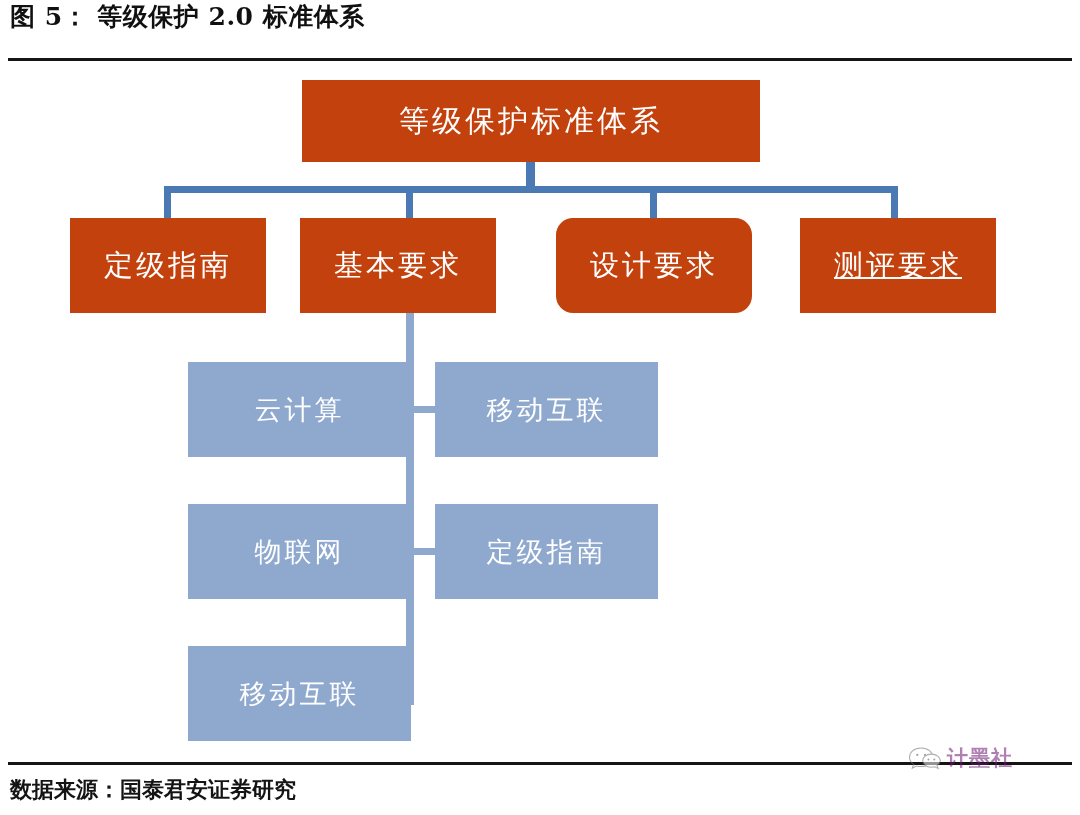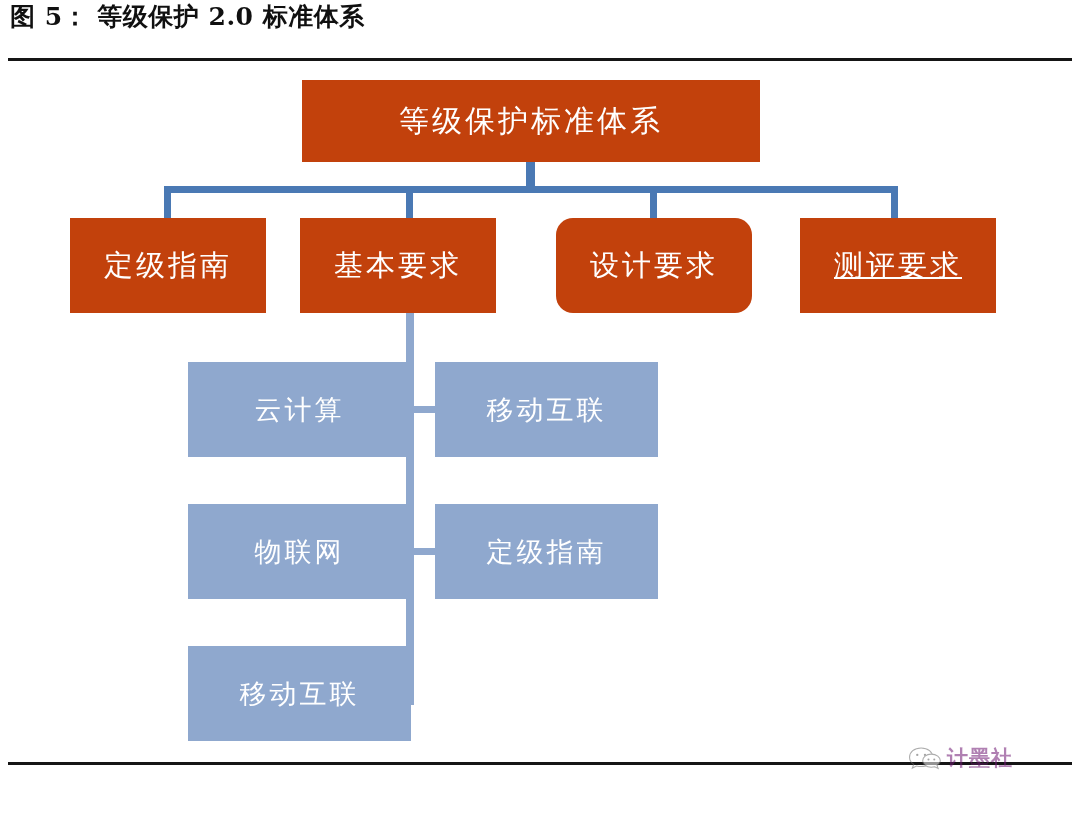--- a/index.html
+++ b/index.html
@@ -189,20 +189,21 @@
   <div class="node dark lvl2" id="node-l2-3">测评要求</div>
 
   <div class="node light lvl3" id="node-l3-cloud">云计算</div>
   <div class="node light lvl3" id="node-l3-mobile">移动互联</div>
   <div class="node light lvl3" id="node-l3-iot">物联网</div>
   <div class="node light lvl3" id="node-l3-ics">定级指南</div>
   <div class="node light lvl3" id="node-l3-common">移动互联</div>
 
   <div class="rule-bottom"></div>
 
+  <div class="fig-source">数据来源：国泰君安证券研究</div>
 
   <div class="watermark">
     <svg class="wm-icon" viewBox="0 0 44 32">
       <path d="M17 3 C8 3 2 8.5 2 15 C2 18.7 4 22 7.4 24.1 L5.6 29 L11 26.3 C12.8 26.8 14.9 27.1 17 27.1 C26 27.1 32 21.6 32 15 C32 8.5 26 3 17 3 Z" fill="none" stroke="#6a6a6a" stroke-width="1.4"></path>
       <circle cx="12" cy="12" r="1.5" fill="#5a5a5a"></circle>
       <circle cx="22" cy="12" r="1.5" fill="#5a5a5a"></circle>
       <path d="M30 11 C23.5 11 19 15 19 19.5 C19 24 23.5 28 30 28 C31.6 28 33.2 27.8 34.6 27.4 L39 29.5 L37.6 25.8 C40.2 24.2 41.8 21.9 41.8 19.5 C41.8 15 37 11 30 11 Z" fill="#ffffff" stroke="#6a6a6a" stroke-width="1.4"></path>
       <circle cx="26.5" cy="18" r="1.3" fill="#5a5a5a"></circle>
       <circle cx="34" cy="18" r="1.3" fill="#5a5a5a"></circle>
     </svg>

